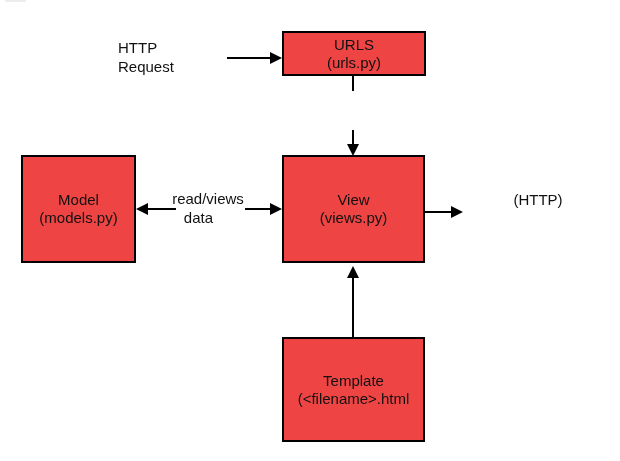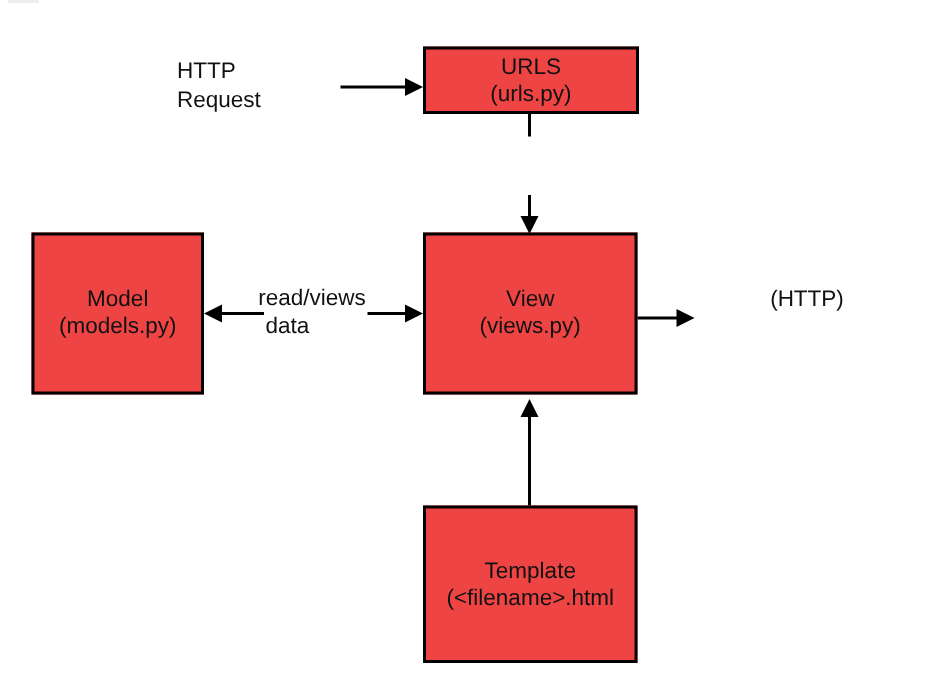--- a/index.html
+++ b/index.html
@@ -34,21 +34,21 @@
   .box-view     { left: 282px; top: 155px; width: 143px; height: 108px; }
   .box-template { left: 282px; top: 337px; width: 143px; height: 105px; }
 
   .float-label {
     position: absolute;
     line-height: 19px;
   }
   .lbl-http-request  { left: 118px; top: 38px;  width: 96px;  text-align: left; }
   .lbl-forward       { left: 285px; top: 91px;  width: 140px; text-align: left; line-height: 18px; }
   .lbl-rw-line1      { left: 168px; top: 189px; width: 80px;  text-align: center; }
-  .lbl-rw-line2      { left: 177px; top: 208px; width: 36px;  text-align: left; }
+  .lbl-rw-line2      { left: 177px; top: 208px; width: 36px;  text-align: right; }
   .lbl-http-response { left: 467px; top: 190px; width: 142px; text-align: center; }
 
   .h-line { position: absolute; height: 2px; background: #000000; }
   .v-line { position: absolute; width: 2px;  background: #000000; }
   .head   { position: absolute; width: 0; height: 0; }
   .head-right { border-top: 6px solid transparent; border-bottom: 6px solid transparent; border-left: 12px solid #000000; }
   .head-left  { border-top: 6px solid transparent; border-bottom: 6px solid transparent; border-right: 12px solid #000000; }
   .head-down  { border-left: 6px solid transparent; border-right: 6px solid transparent; border-top: 12px solid #000000; }
   .head-up    { border-left: 6px solid transparent; border-right: 6px solid transparent; border-bottom: 12px solid #000000; }
 

